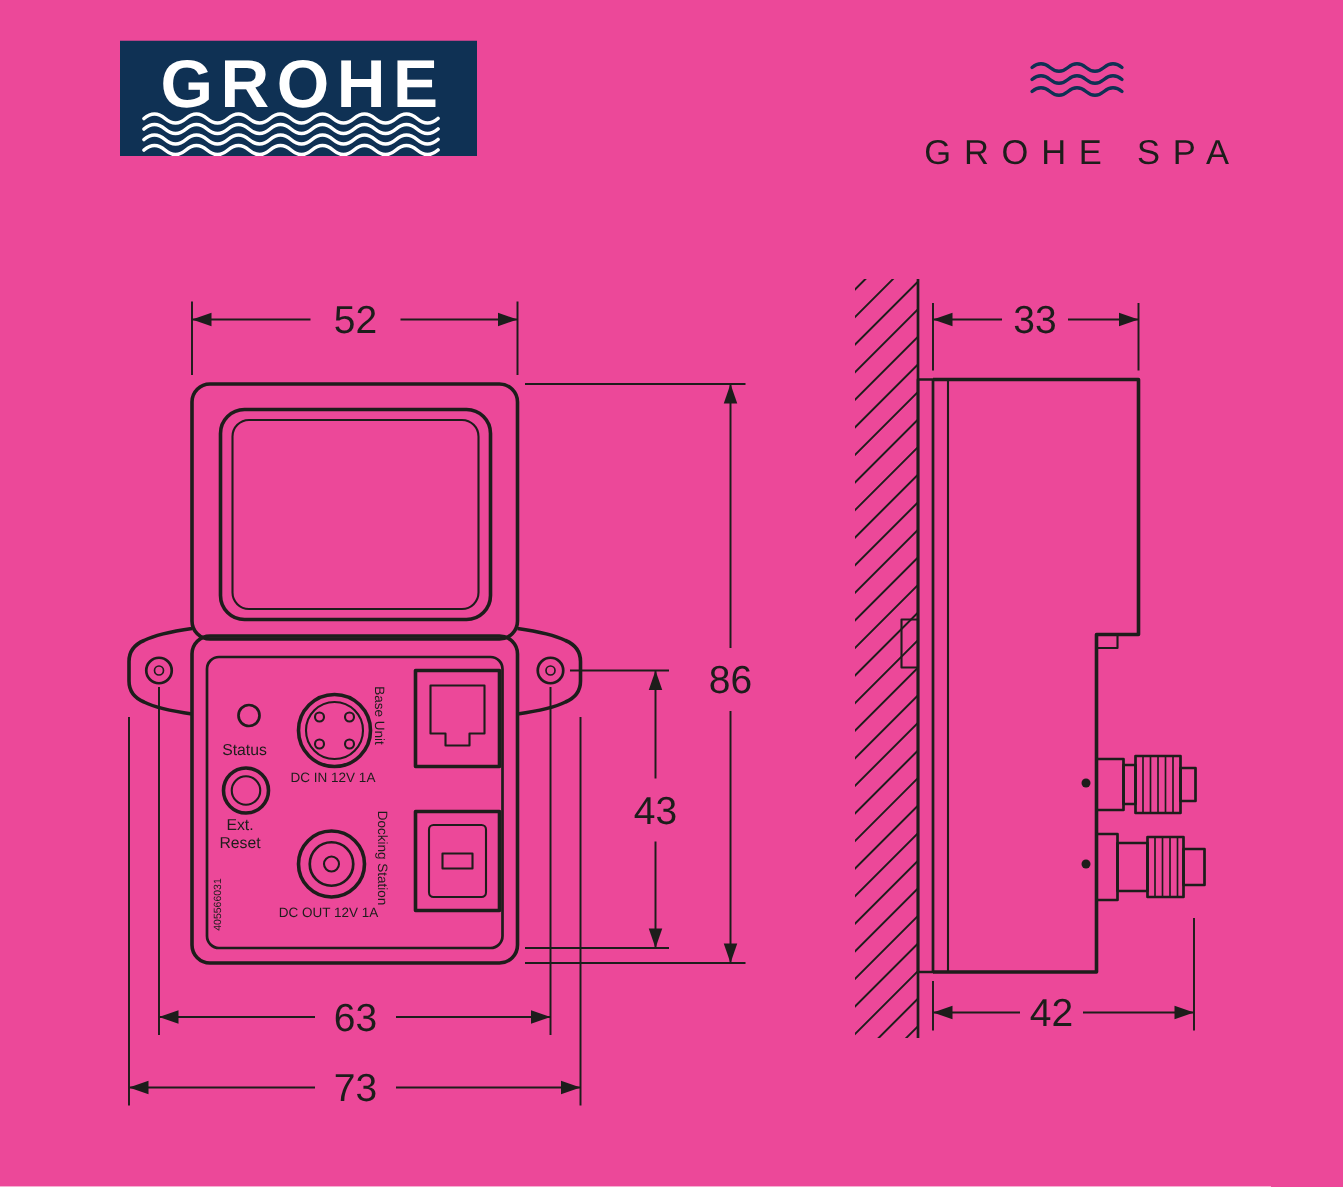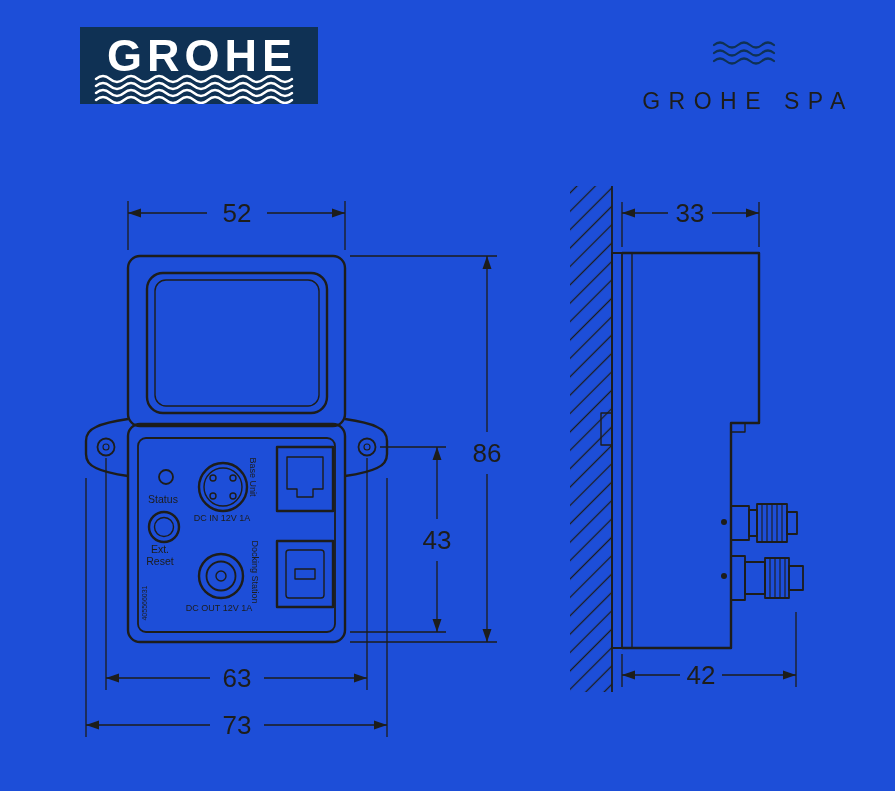--- a/index.html
+++ b/index.html
@@ -1,19 +1,19 @@
 <!DOCTYPE html>
 <html><head>
 <meta charset="utf-8">
 <style>
   html,body{margin:0;padding:0;background:#ffffff;}
   body{font-family:"Liberation Sans", sans-serif;}
-  .page{position:relative;width:895px;height:791px;background:#1d4ed8;overflow:hidden;}
+  .page{position:relative;width:895px;height:791px;background:#ec4899;overflow:hidden;}
   .logo-grohe{position:absolute;left:80px;top:27px;width:238px;height:77px;}
-  .logo-spa{position:absolute;left:626px;top:35px;width:236px;height:85px;}
+  .logo-spa{position:absolute;left:600px;top:35px;width:236px;height:85px;}
   .drawing{position:absolute;left:0;top:0;width:895px;height:791px;}
   .ln{fill:none;stroke:#1d1d1b;stroke-linejoin:round;stroke-linecap:butt;}
   .w25{stroke-width:2.4;}
   .w2{stroke-width:1.8;}
   .w15{stroke-width:1.4;}
   .w1{stroke-width:1.1;}
   .dim{fill:none;stroke:#1d1d1b;stroke-width:1.3;}
   .arrow{fill:#1d1d1b;stroke:none;}
   text{fill:#1d1d1b;font-family:"Liberation Sans", sans-serif;}
   .dim-label{font-size:26px;}

